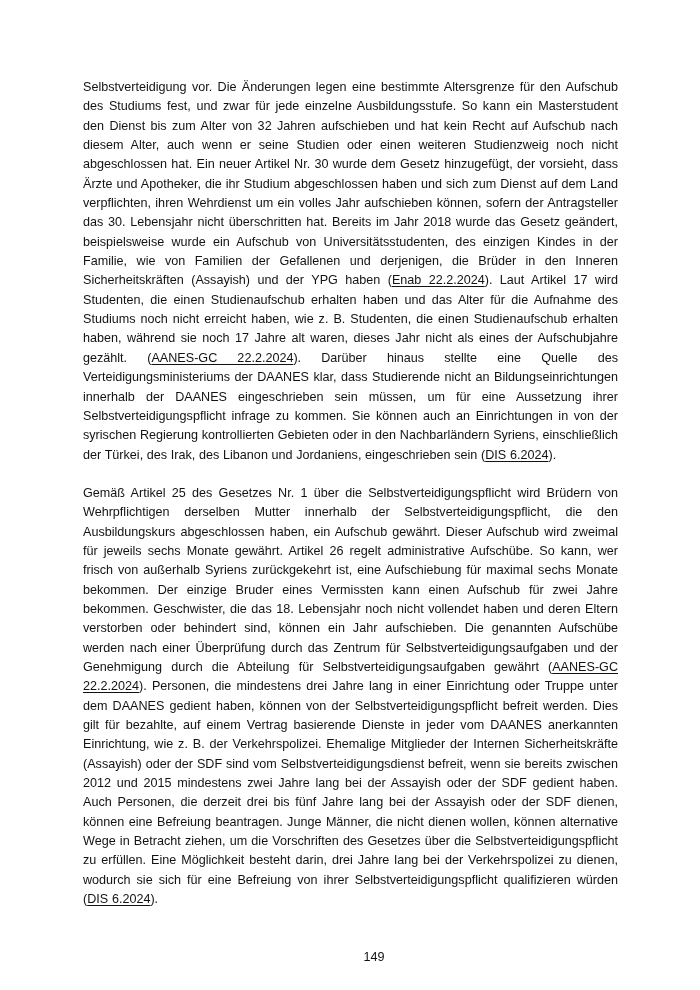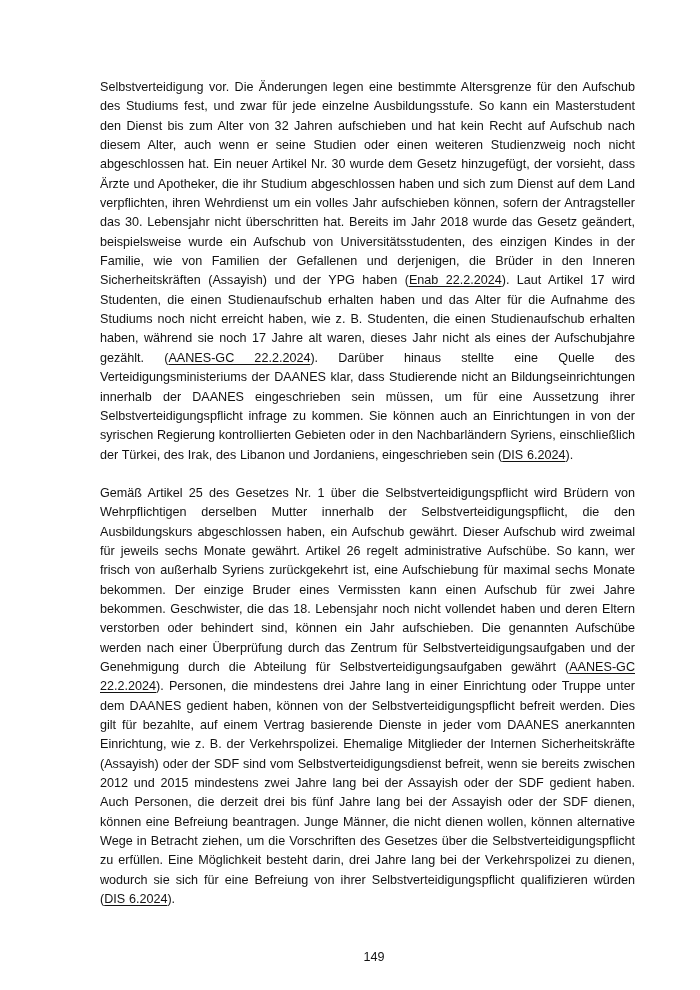--- a/index.html
+++ b/index.html
@@ -16,21 +16,21 @@
     color: #121212;
   }
   .page {
     position: relative;
     width: 700px;
     height: 990px;
     background: #ffffff;
   }
   .text-column {
     position: absolute;
-    left: 100px;
+    left: 83px;
     top: 78px;
     width: 535px;
   }
   .text-column p {
     margin: 0 0 19px 0;
     font-size: 12.6px;
     line-height: 19.35px;
     text-align: justify;
     hyphens: auto;
     -webkit-hyphens: auto;

